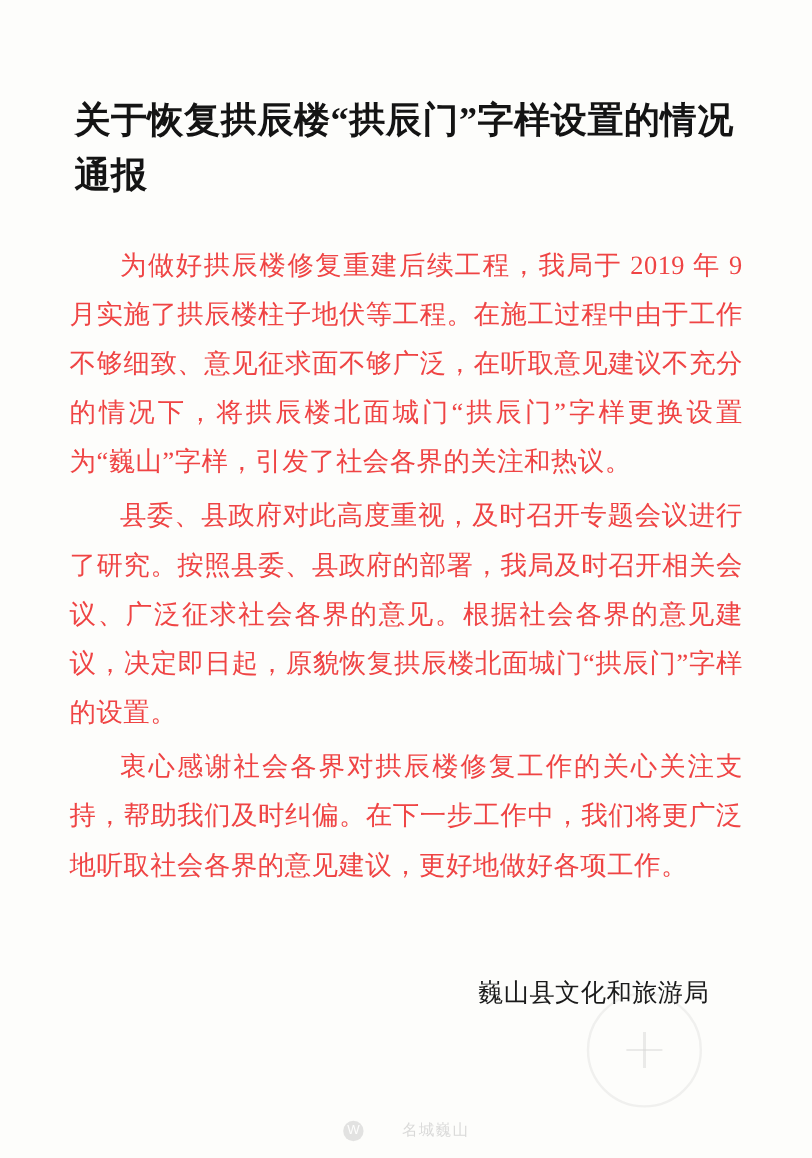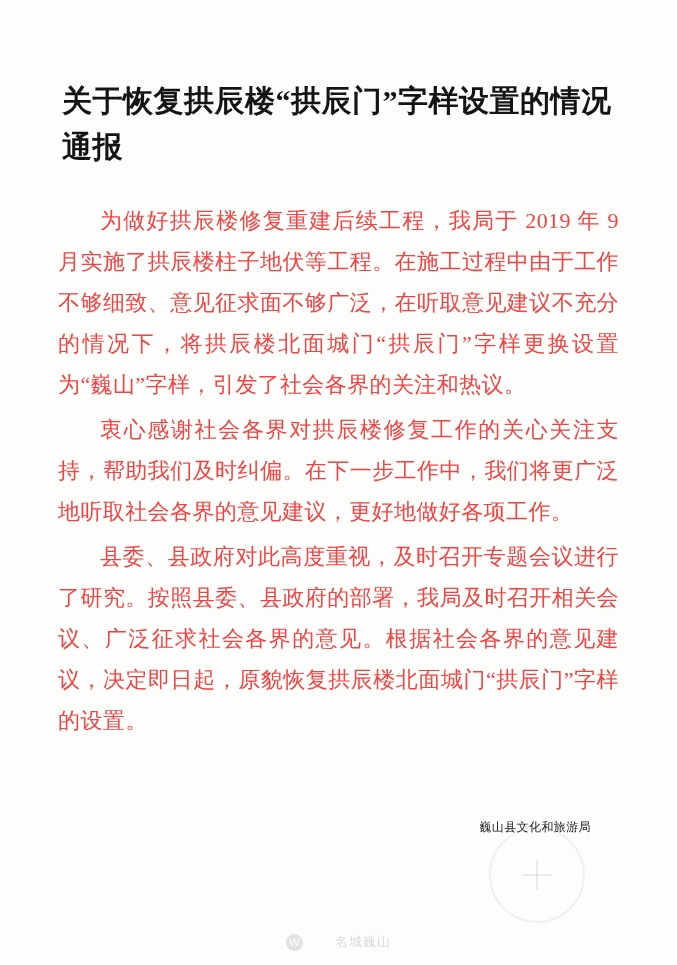--- a/index.html
+++ b/index.html
@@ -46,21 +46,21 @@
     text-justify: inter-character;
     text-indent: 42px;
     letter-spacing: 0.4px;
   }
   .signature-block {
     padding: 62px 86px 0 0;
     text-align: right;
   }
   .sign-line {
     font-family: "Liberation Serif", serif;
-    font-size: 12px;
+    font-size: 21px;
     line-height: 40px;
     color: #1a1a1a;
     letter-spacing: 0.4px;
   }
   .seal {
     position: absolute;
     right: 92px;
     bottom: 42px;
     width: 92px;
     height: 92px;
@@ -113,22 +113,22 @@
 </style>
 </head>
 <body>
 
 <div class="page">
 
   <h1 class="doc-title">关于恢复拱辰楼“拱辰门”字样设置的情况通报</h1>
 
   <div class="body-block">
     <p class="para">为做好拱辰楼修复重建后续工程，我局于 2019 年 9 月实施了拱辰楼柱子地伏等工程。在施工过程中由于工作不够细致、意见征求面不够广泛，在听取意见建议不充分的情况下，将拱辰楼北面城门“拱辰门”字样更换设置为“巍山”字样，引发了社会各界的关注和热议。</p>
+    <p class="para">县委、县政府对此高度重视，及时召开专题会议进行了研究。按照县委、县政府的部署，我局及时召开相关会议、广泛征求社会各界的意见。根据社会各界的意见建议，决定即日起，原貌恢复拱辰楼北面城门“拱辰门”字样的设置。</p>
     <p class="para">衷心感谢社会各界对拱辰楼修复工作的关心关注支持，帮助我们及时纠偏。在下一步工作中，我们将更广泛地听取社会各界的意见建议，更好地做好各项工作。</p>
-    <p class="para">县委、县政府对此高度重视，及时召开专题会议进行了研究。按照县委、县政府的部署，我局及时召开相关会议、广泛征求社会各界的意见。根据社会各界的意见建议，决定即日起，原貌恢复拱辰楼北面城门“拱辰门”字样的设置。</p>
   </div>
 
   <div class="signature-block">
     <div class="sign-line">巍山县文化和旅游局</div>
   </div>
 
   <div class="seal"></div>
 
   <div class="watermark">
     <span class="wb-logo">W</span>

